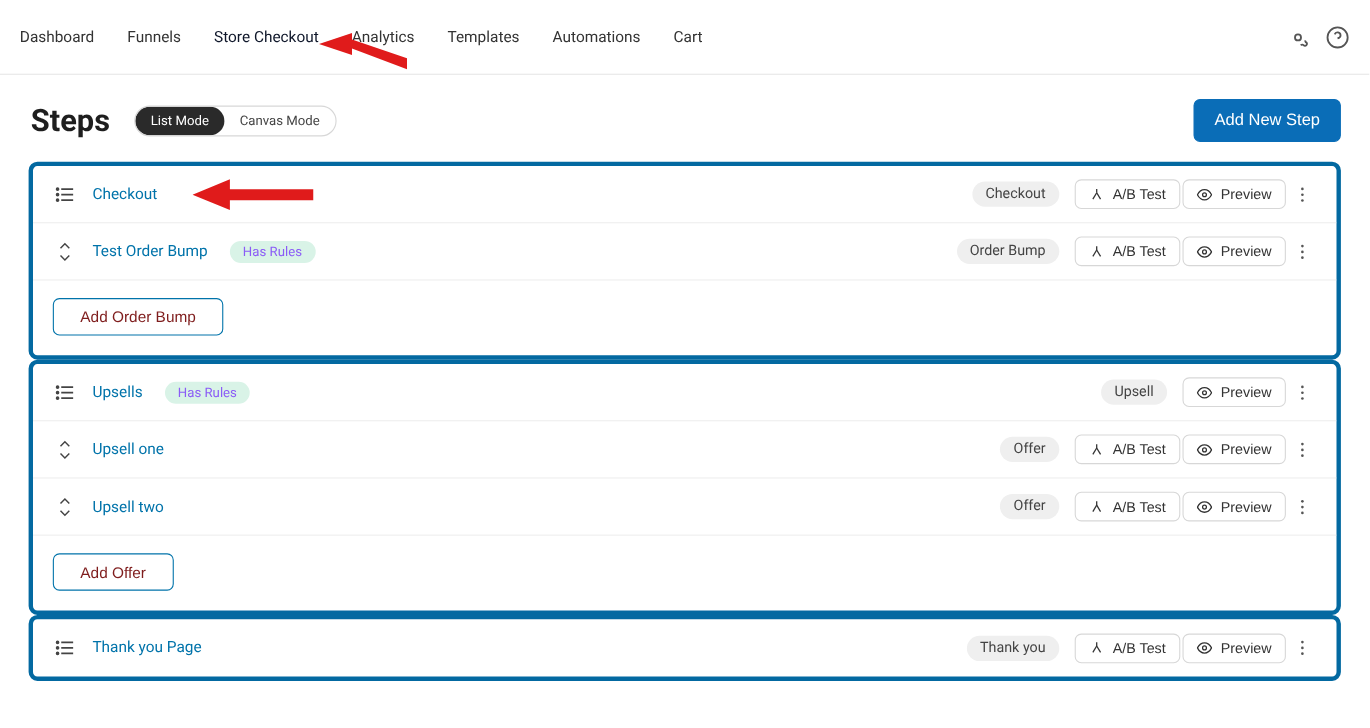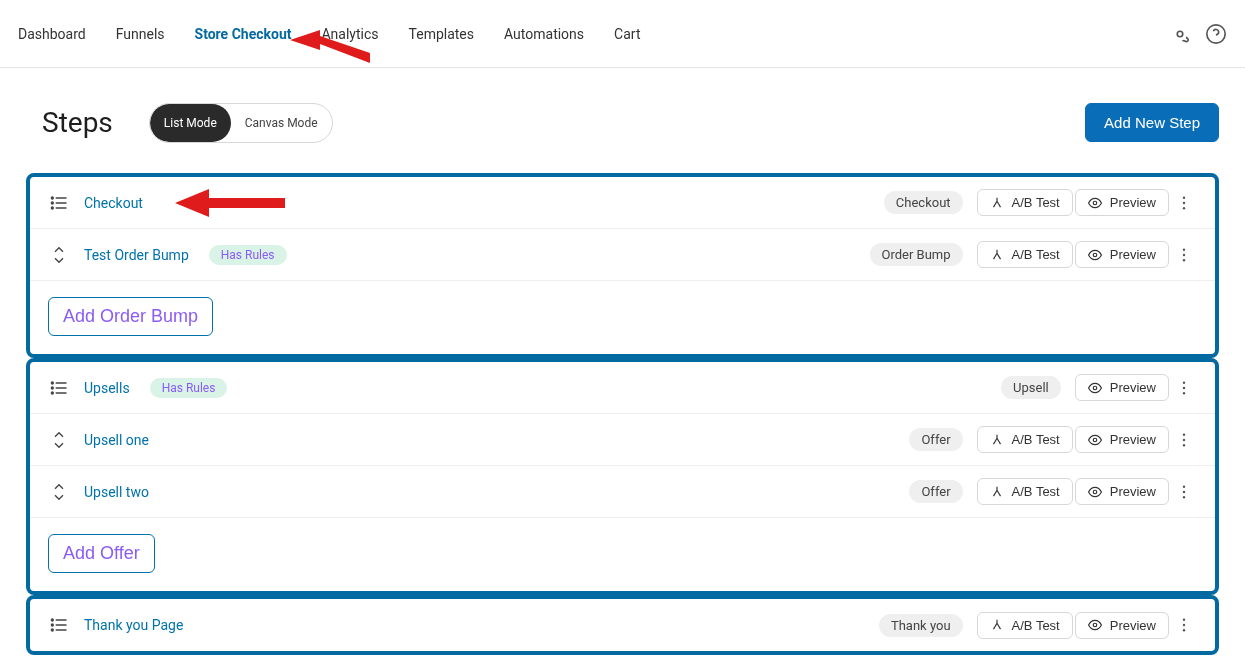--- a/index.html
+++ b/index.html
@@ -1,43 +1,43 @@
 <!DOCTYPE html>
 <html><head>
   <meta charset="utf-8">
   <style>
   html,body{margin:0;padding:0;font-family:-apple-system,BlinkMacSystemFont,"Segoe UI",Roboto,Arial,sans-serif;background:#fff;color:#1e1e1e;width:1245px}
   *{box-sizing:border-box}
   .topnav{display:flex;align-items:center;height:68px;border-bottom:1px solid #e6e6e6;padding:0 18px;gap:0}
   .topnav-tabs{display:flex;gap:30px}
   .topnav-tabs a{text-decoration:none;color:#333;font-size:14px;cursor:pointer}
-  .topnav-tabs a.active{color:#0369a1;font-weight:700}
+  .topnav-tabs a.active{color:#0f172a;font-weight:400}
   .topnav-right{margin-left:auto;display:flex;gap:14px;align-items:center}
   .icon-btn{color:#555;cursor:pointer;display:inline-flex}
   .page{padding:22px 26px 60px}
   .page-head{display:flex;align-items:center;gap:20px;margin-bottom:18px}
-  .page-title{font-size:28px;font-weight:400;margin:16px}
-  .mode-toggle{display:flex;border:1px solid #d7d7d7;border-radius:20px;overflow:hidden;height:40px;align-items:stretch}
+  .page-title{font-size:28px;font-weight:700;margin:2px}
+  .mode-toggle{display:flex;border:1px solid #d7d7d7;border-radius:20px;overflow:hidden;height:28px;align-items:stretch}
   .mode-toggle span{font-size:12px;padding:0 14px;display:flex;align-items:center;cursor:pointer;color:#444}
   .mode-toggle span.active{background:#2a2a2a;color:#fff;border-radius:20px}
   .head-actions{margin-left:auto;display:flex;gap:14px}
   .btn-primary{background:#0a6db7;border:1px solid #0a6db7;color:#fff;font-weight:400;font-size:15px;border-radius:6px;padding:10px 18px;cursor:pointer}
   .btn-sec{background:#f6f7f7;border:1px solid #d0d0d0;color:#444;font-size:15px;border-radius:6px;padding:10px 16px;cursor:pointer;display:flex;align-items:center;gap:10px}
   .card{border:4px solid #0369a1;border-radius:8px;overflow:hidden}
   .row{display:flex;align-items:center;padding:12px 18px;border-bottom:1px solid #eee;gap:14px;min-height:52px}
   .row:last-child{border-bottom:0}
   .row-footer{padding:16px 18px 18px;border-bottom:0}
   .drag-col{width:22px;display:flex;flex-direction:column;align-items:center;color:#444}
   .link{color:#0073aa;font-size:14px;text-decoration:none;cursor:pointer}
   .pill{background:#efefef;border-radius:14px;padding:4px 12px;font-size:13px;color:#444}
   .rules-pill{background:#d9f3e7;border-radius:14px;padding:3px 12px;font-size:12px;color:#8b5cf6;margin-left:6px}
   .row-right{margin-left:auto;display:flex;align-items:center;gap:2px}
   .mini-btn{background:#fff;border:1px solid #d7d7d7;border-radius:6px;padding:5px 12px;font-size:13px;color:#333;cursor:pointer;display:flex;align-items:center;gap:8px}
   .kebab{color:#555;cursor:pointer;padding:0 4px;display:inline-flex}
-  .add-outline{background:#fff;color:#8b5cf6;border:1px solid #0073aa;border-radius:6px;padding:8px 14px;font-size:18px;cursor:pointer}
+  .add-outline{background:#fff;color:#7f1d1d;border:1px solid #0073aa;border-radius:6px;padding:8px 24px;font-size:14px;cursor:pointer}
   .list-icon svg,.updown svg,.icon-btn svg,.kebab svg,.mini-btn svg{display:block}
   .arrow{position:absolute;z-index:100}
   .arrow svg{display:block}
   .wrap{position:relative}
   </style>
 </head>
 <body>
 
 <div class="wrap">
 

